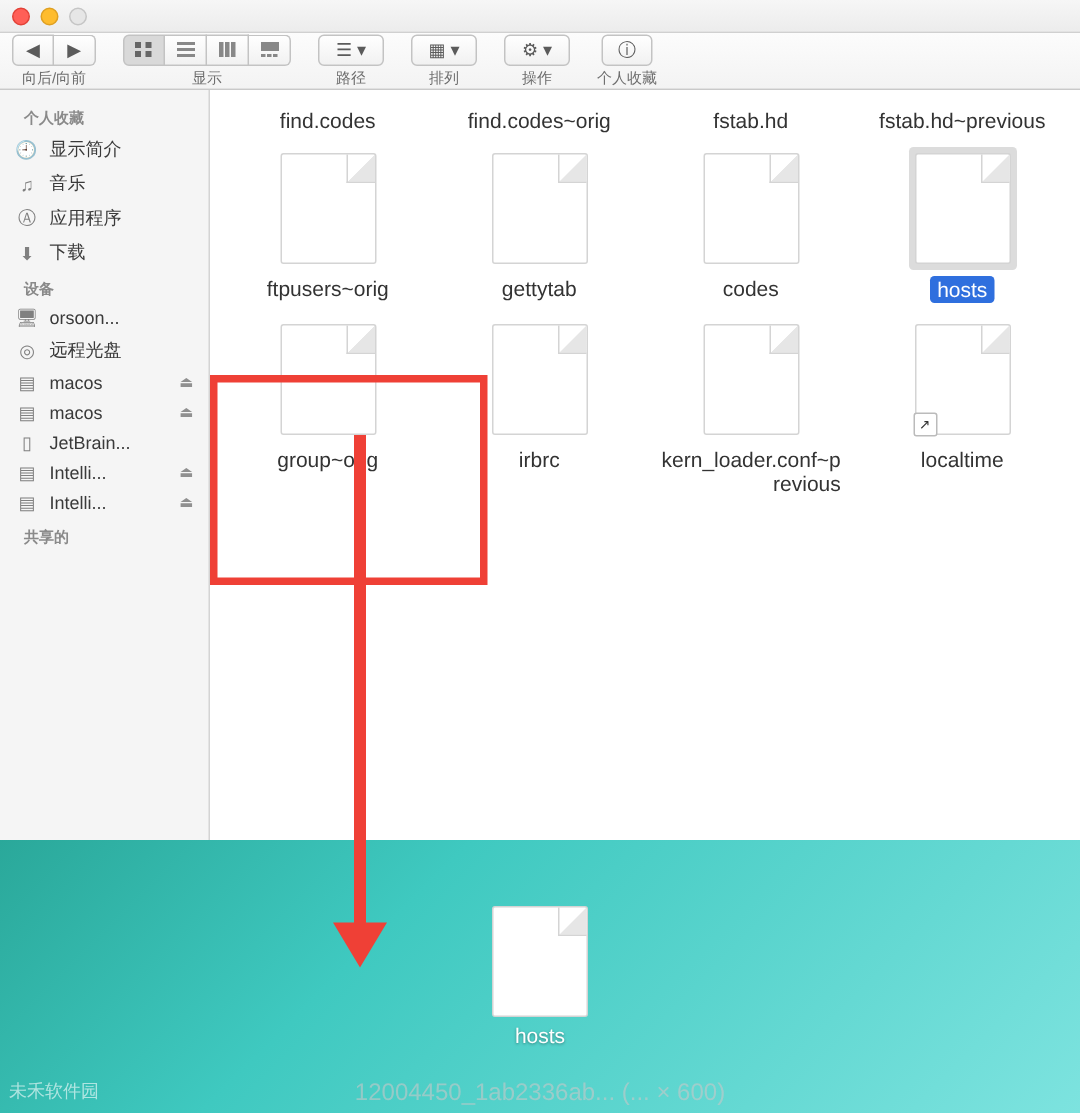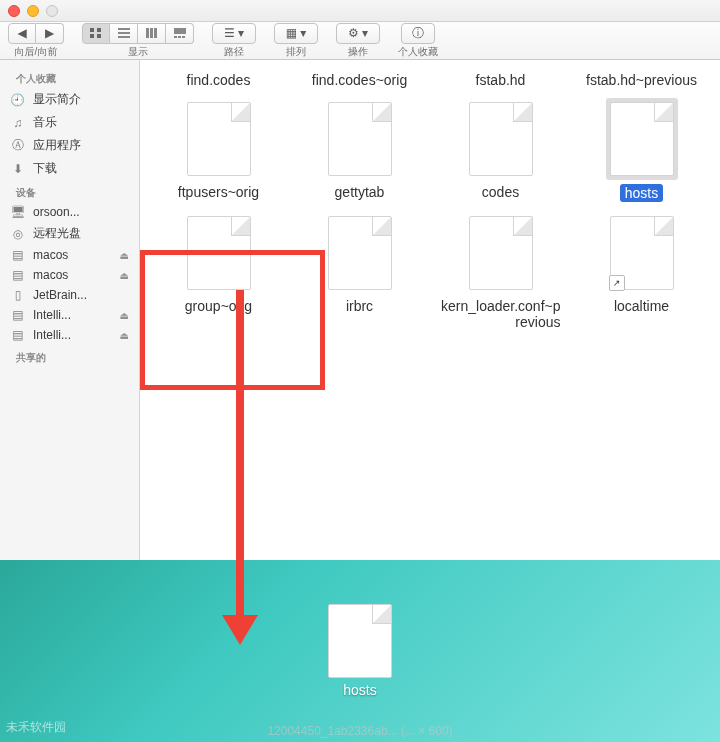--- a/index.html
+++ b/index.html
@@ -59,21 +59,21 @@
   .desktop-file{display:flex;flex-direction:column;align-items:center;gap:4px;}
   .desktop-file .file-icon{background:#fff;}
   .desktop-file .file-label{color:#fff;font-weight:500;text-shadow:0 1px 2px rgba(0,0,0,.4);}
 
   
   .arrow{position:absolute;pointer-events:none;}
   .arrow-line{width:8px;background:#ef4036;position:absolute;}
   .arrow-head{width:0;height:0;border-left:18px solid transparent;border-right:18px solid transparent;border-top:30px solid #ef4036;position:absolute;}
 
   
-  .watermark{position:absolute;color:rgba(200,200,200,.6);font-size:12px;bottom:4px;left:50%;transform:translateX(-50%);white-space:nowrap;}
+  .watermark{position:absolute;color:rgba(200,200,200,.6);font-size:16px;bottom:4px;left:50%;transform:translateX(-50%);white-space:nowrap;}
   .wm-corner{position:absolute;left:6px;bottom:6px;color:rgba(255,255,255,.6);font-size:12px;}
 
   
   svg{display:block;}
 </style>
 </head>
 <body>
 
 <div class="titlebar">
   <div class="traffic">

